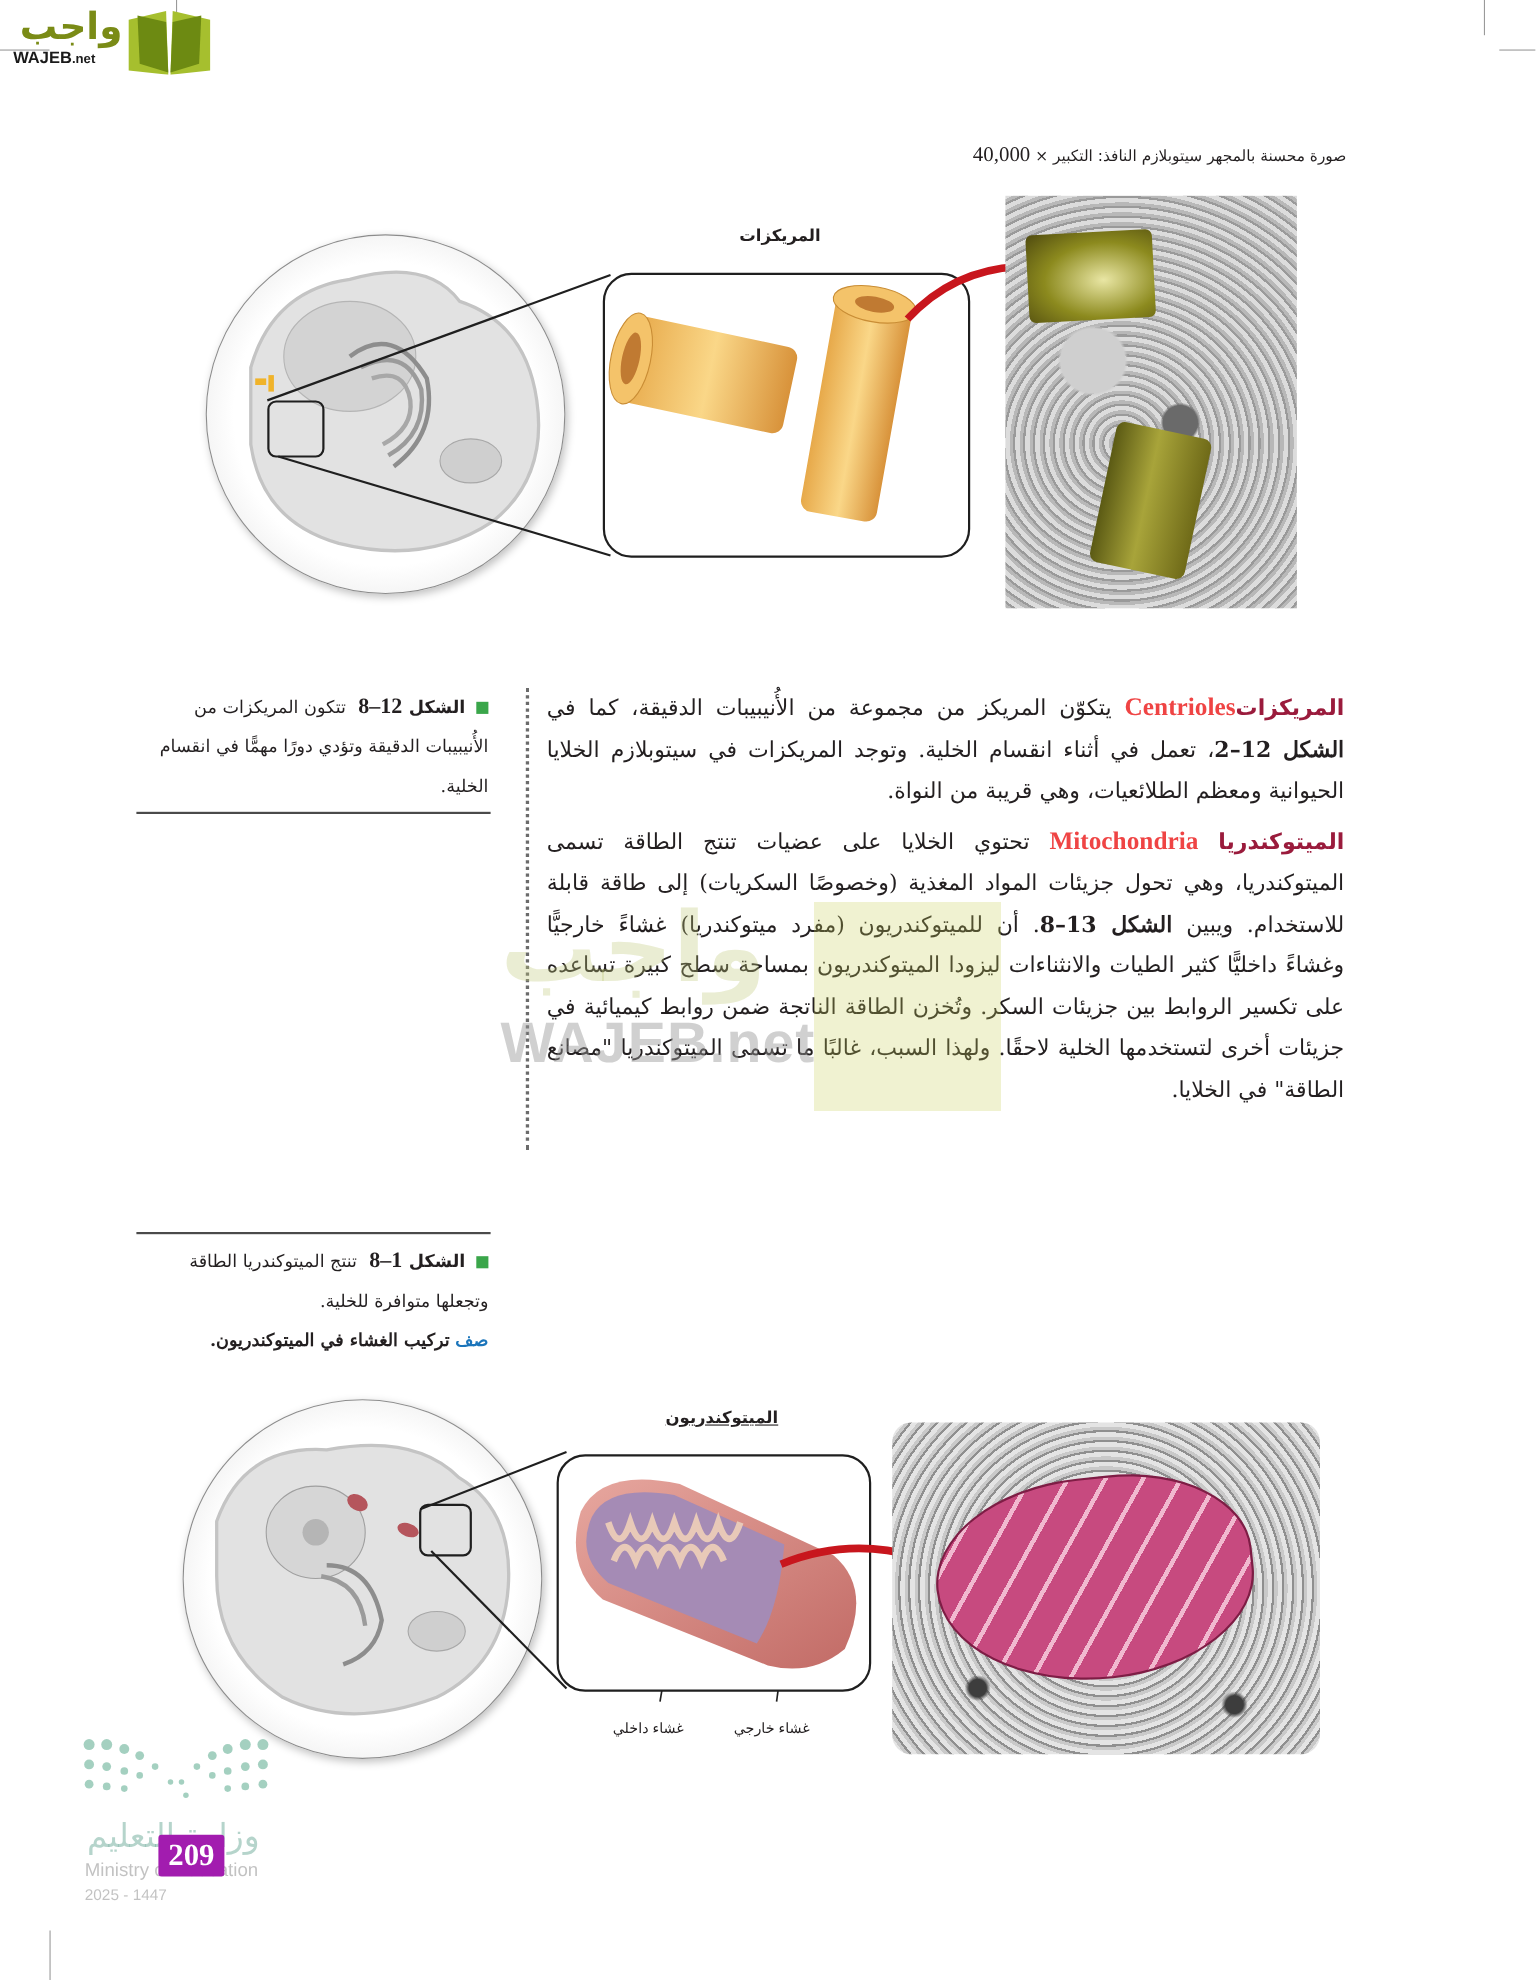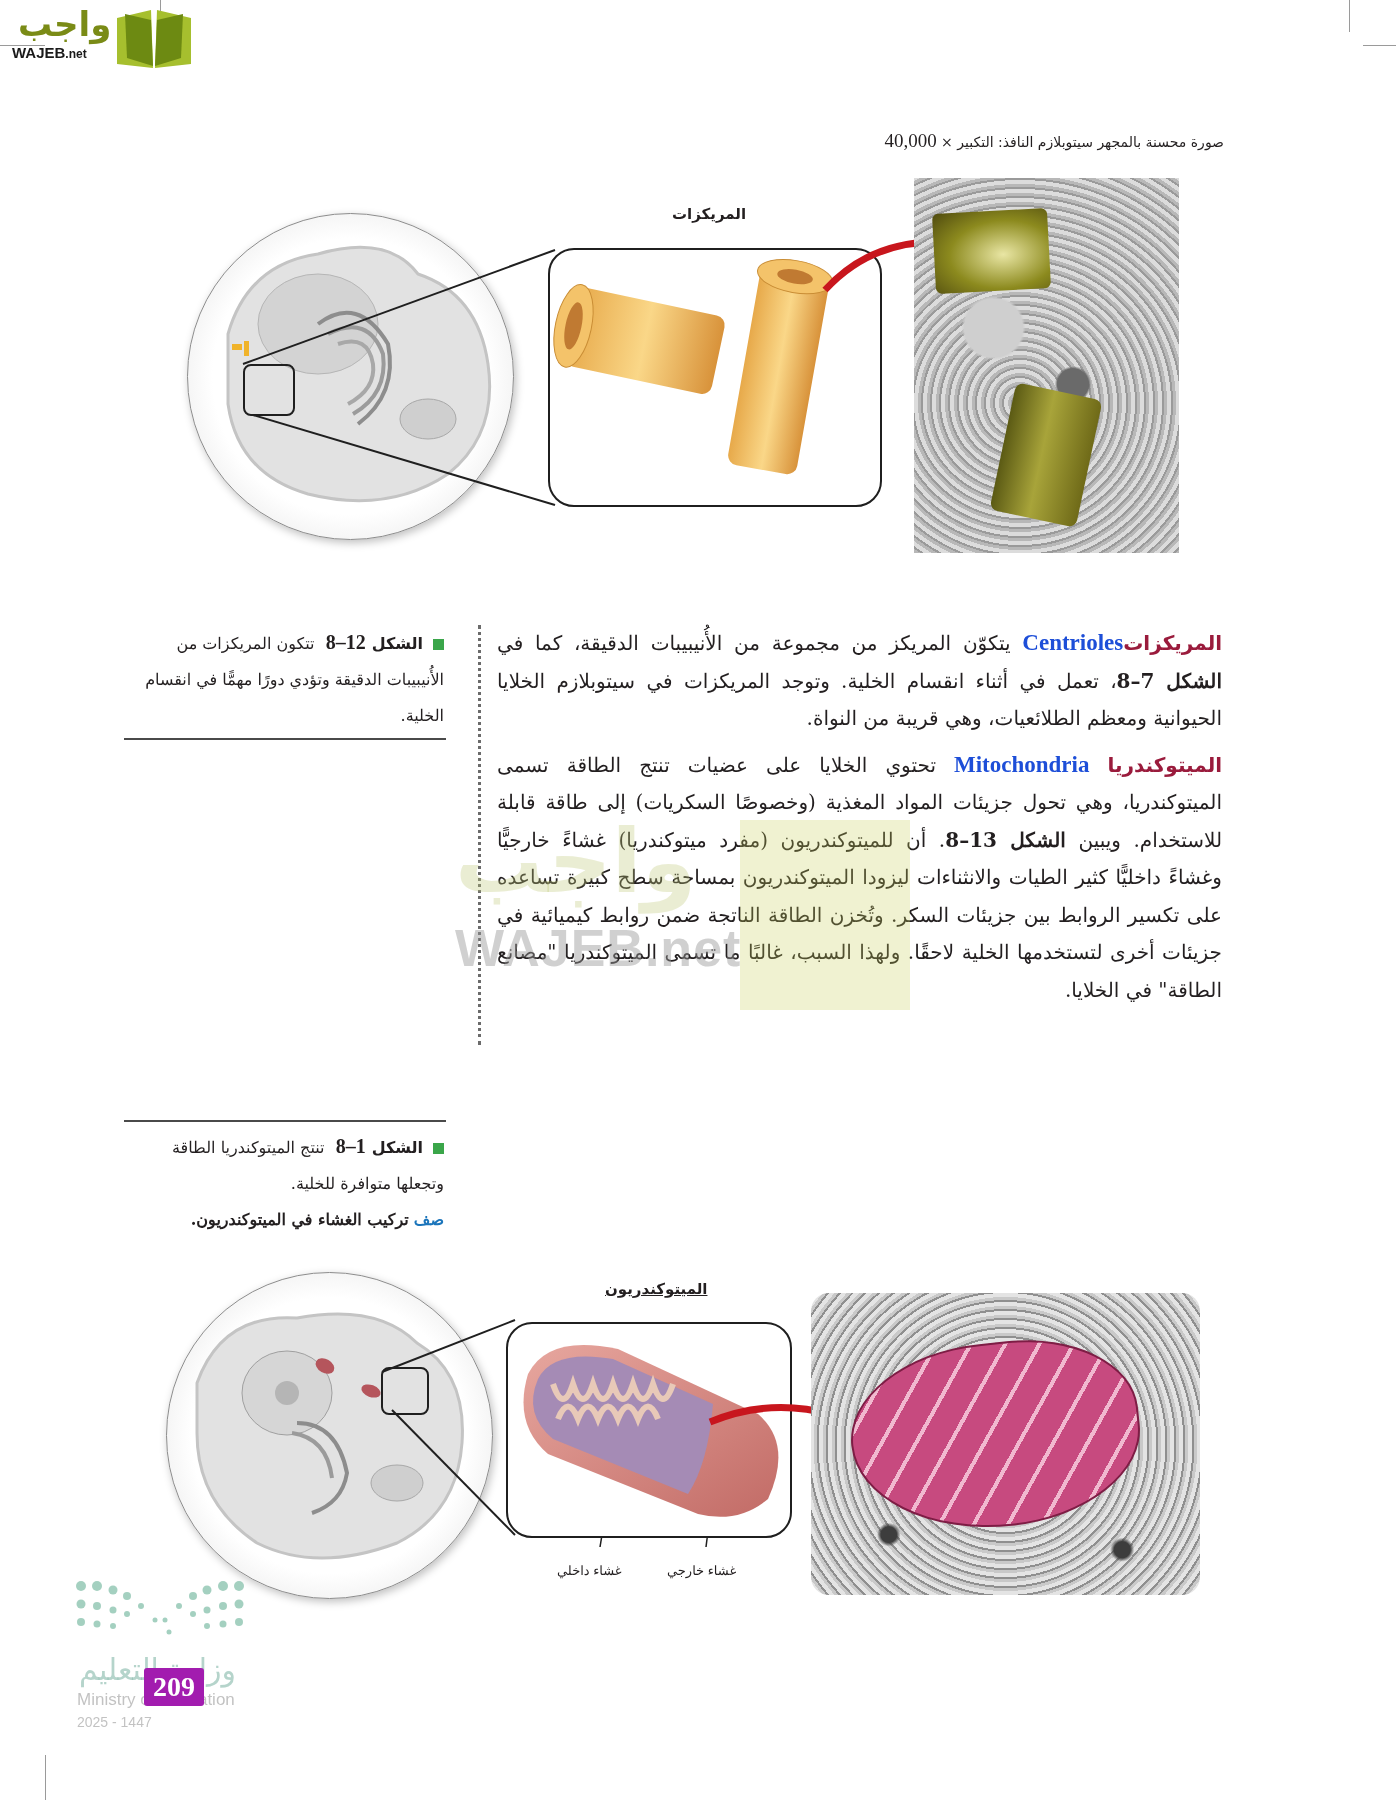--- a/index.html
+++ b/index.html
@@ -46,21 +46,21 @@
 
   .micrograph { position: absolute; overflow: hidden; }
 
   
   .body-col {
     position: absolute; left: 497px; width: 725px; direction: rtl;
     font-family: "DejaVu Serif", serif; font-size: 20px; line-height: 37.5px; color: #231f20;
     text-align: justify;
   }
   .term-ar { color: #9a1b3c; font-weight: bold; font-family: "DejaVu Sans", sans-serif; }
-  .term-en { color: #1d4ed8; font-weight: bold; font-family: "Liberation Serif", serif; font-size: 23px; }
+  .term-en { color: #ef4444; font-weight: bold; font-family: "Liberation Serif", serif; font-size: 23px; }
   .bold { font-weight: bold; }
   .para { margin: 0 0 8px 0; }
 
   .dotted-divider {
     position: absolute; left: 478px; top: 625px; height: 420px; width: 0;
     border-left: 3px dotted #6b6b6b;
   }
 
   
   .side-cap {
@@ -170,21 +170,21 @@
   radial-gradient(circle at 60% 55%, #6a6a6a 0 6%, transparent 7%),
   repeating-radial-gradient(circle at 40% 60%, #b8b8b8 0 3px, #dcdcdc 3px 7px, #9a9a9a 7px 9px);">
   <div style="position:absolute; left:20px; top:33px; width:115px; height:80px; background: radial-gradient(ellipse at 60% 55%, #e9e6a4 0%, #8c8a1e 55%, #4f4a0f 100%); transform: rotate(-3deg); border-radius:6px;"></div>
   <div style="position:absolute; left:88px; top:212px; width:88px; height:130px; background: linear-gradient(90deg, #5b5a14 0%, #a8a43a 45%, #6f6a18 100%); transform: rotate(12deg); border-radius:8px;"></div>
 </div>
 
 <div class="dotted-divider"></div>
 
 <div class="body-col" style="top:624px;">
   <p class="para">
-    <span class="term-ar">المريكزات</span><span class="term-en">Centrioles</span><span> يتكوّن المريكز من مجموعة من الأُنيبيبات الدقيقة، كما في </span><span class="bold">الشكل 7–8</span><span>، تعمل في أثناء انقسام الخلية. وتوجد المريكزات في سيتوبلازم الخلايا الحيوانية ومعظم الطلائعيات، وهي قريبة من النواة.</span>
+    <span class="term-ar">المريكزات</span><span class="term-en">Centrioles</span><span> يتكوّن المريكز من مجموعة من الأُنيبيبات الدقيقة، كما في </span><span class="bold">الشكل 12–2</span><span>، تعمل في أثناء انقسام الخلية. وتوجد المريكزات في سيتوبلازم الخلايا الحيوانية ومعظم الطلائعيات، وهي قريبة من النواة.</span>
   </p>
   <p class="para">
     <span class="term-ar">الميتوكندريا</span> <span class="term-en">Mitochondria</span><span> تحتوي الخلايا على عضيات تنتج الطاقة تسمى الميتوكندريا، وهي تحول جزيئات المواد المغذية (وخصوصًا السكريات) إلى طاقة قابلة للاستخدام. ويبين </span><span class="bold">الشكل 13–8</span><span>. أن للميتوكندريون (مفرد ميتوكندريا) غشاءً خارجيًّا وغشاءً داخليًّا كثير الطيات والانثناءات ليزودا الميتوكندريون بمساحة سطح كبيرة تساعده على تكسير الروابط بين جزيئات السكر. وتُخزن الطاقة الناتجة ضمن روابط كيميائية في جزيئات أخرى لتستخدمها الخلية لاحقًا. ولهذا السبب، غالبًا ما تسمى الميتوكندريا "مصانع الطاقة" في الخلايا.</span>
   </p>
 </div>
 
 <div class="abs watermark">
   <div class="wm-book"></div>
   <div class="wm-text-ar">واجب</div>
   <div class="wm-text-en">WAJEB.net</div>

